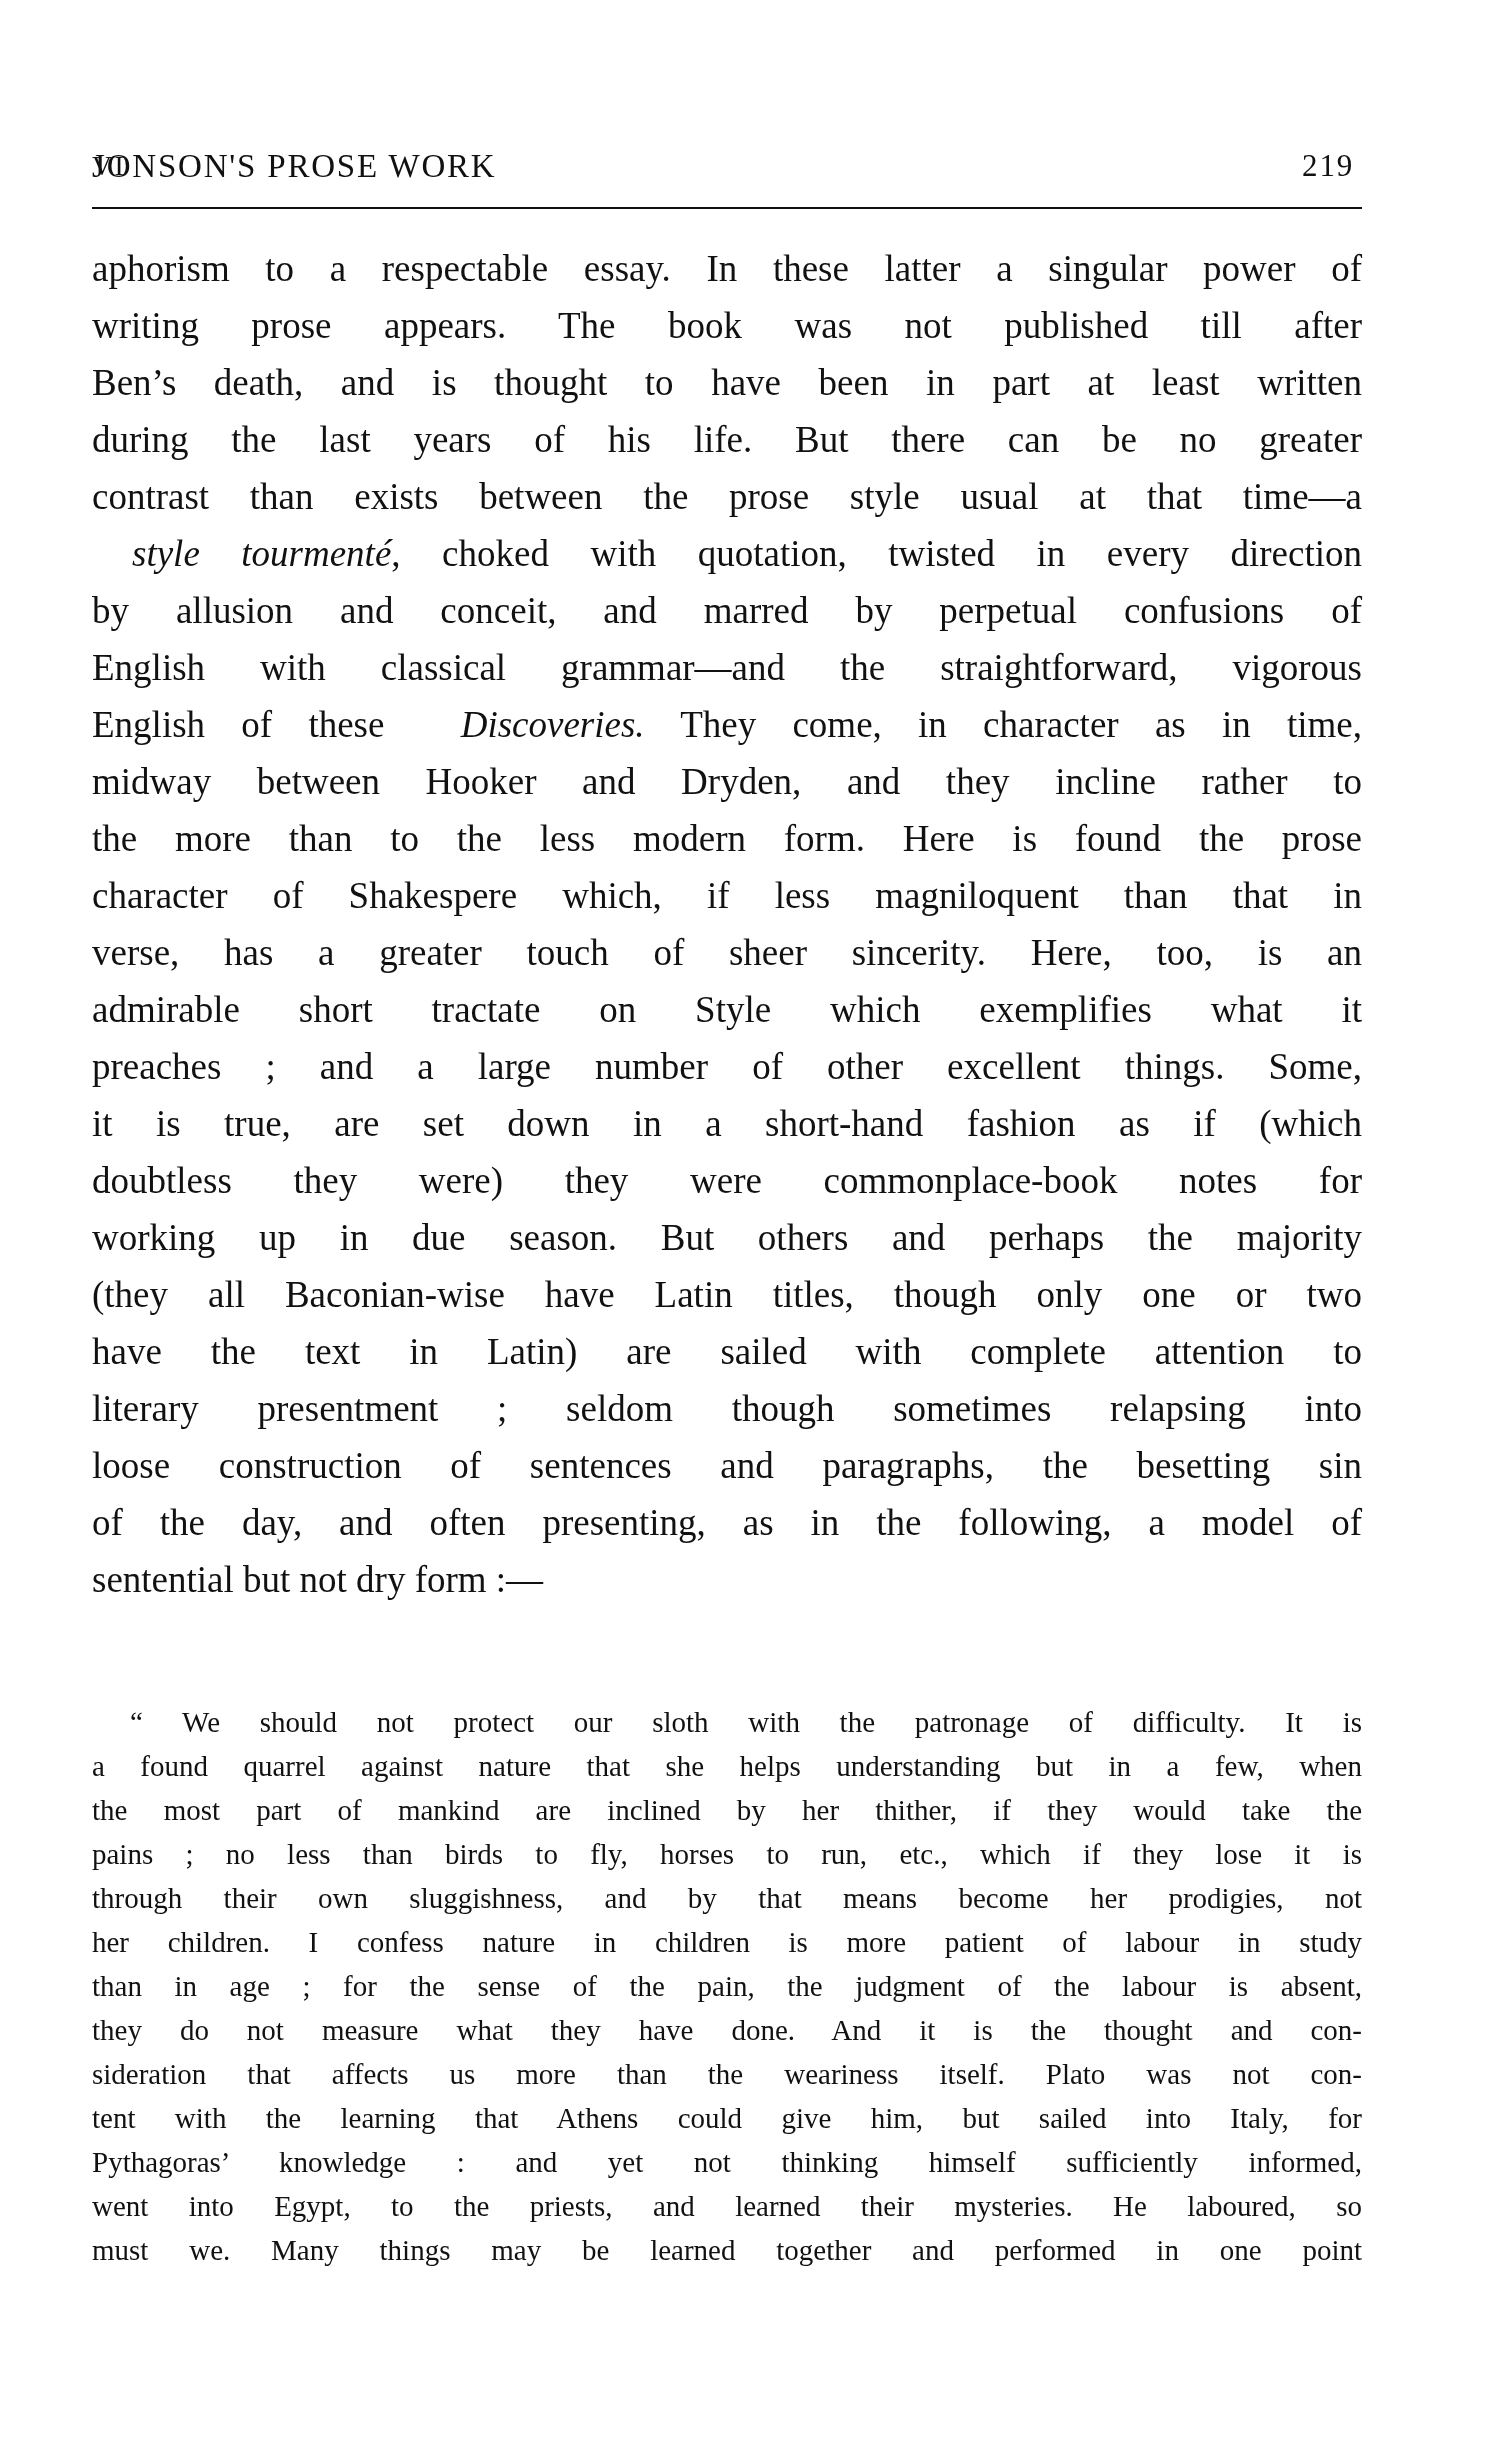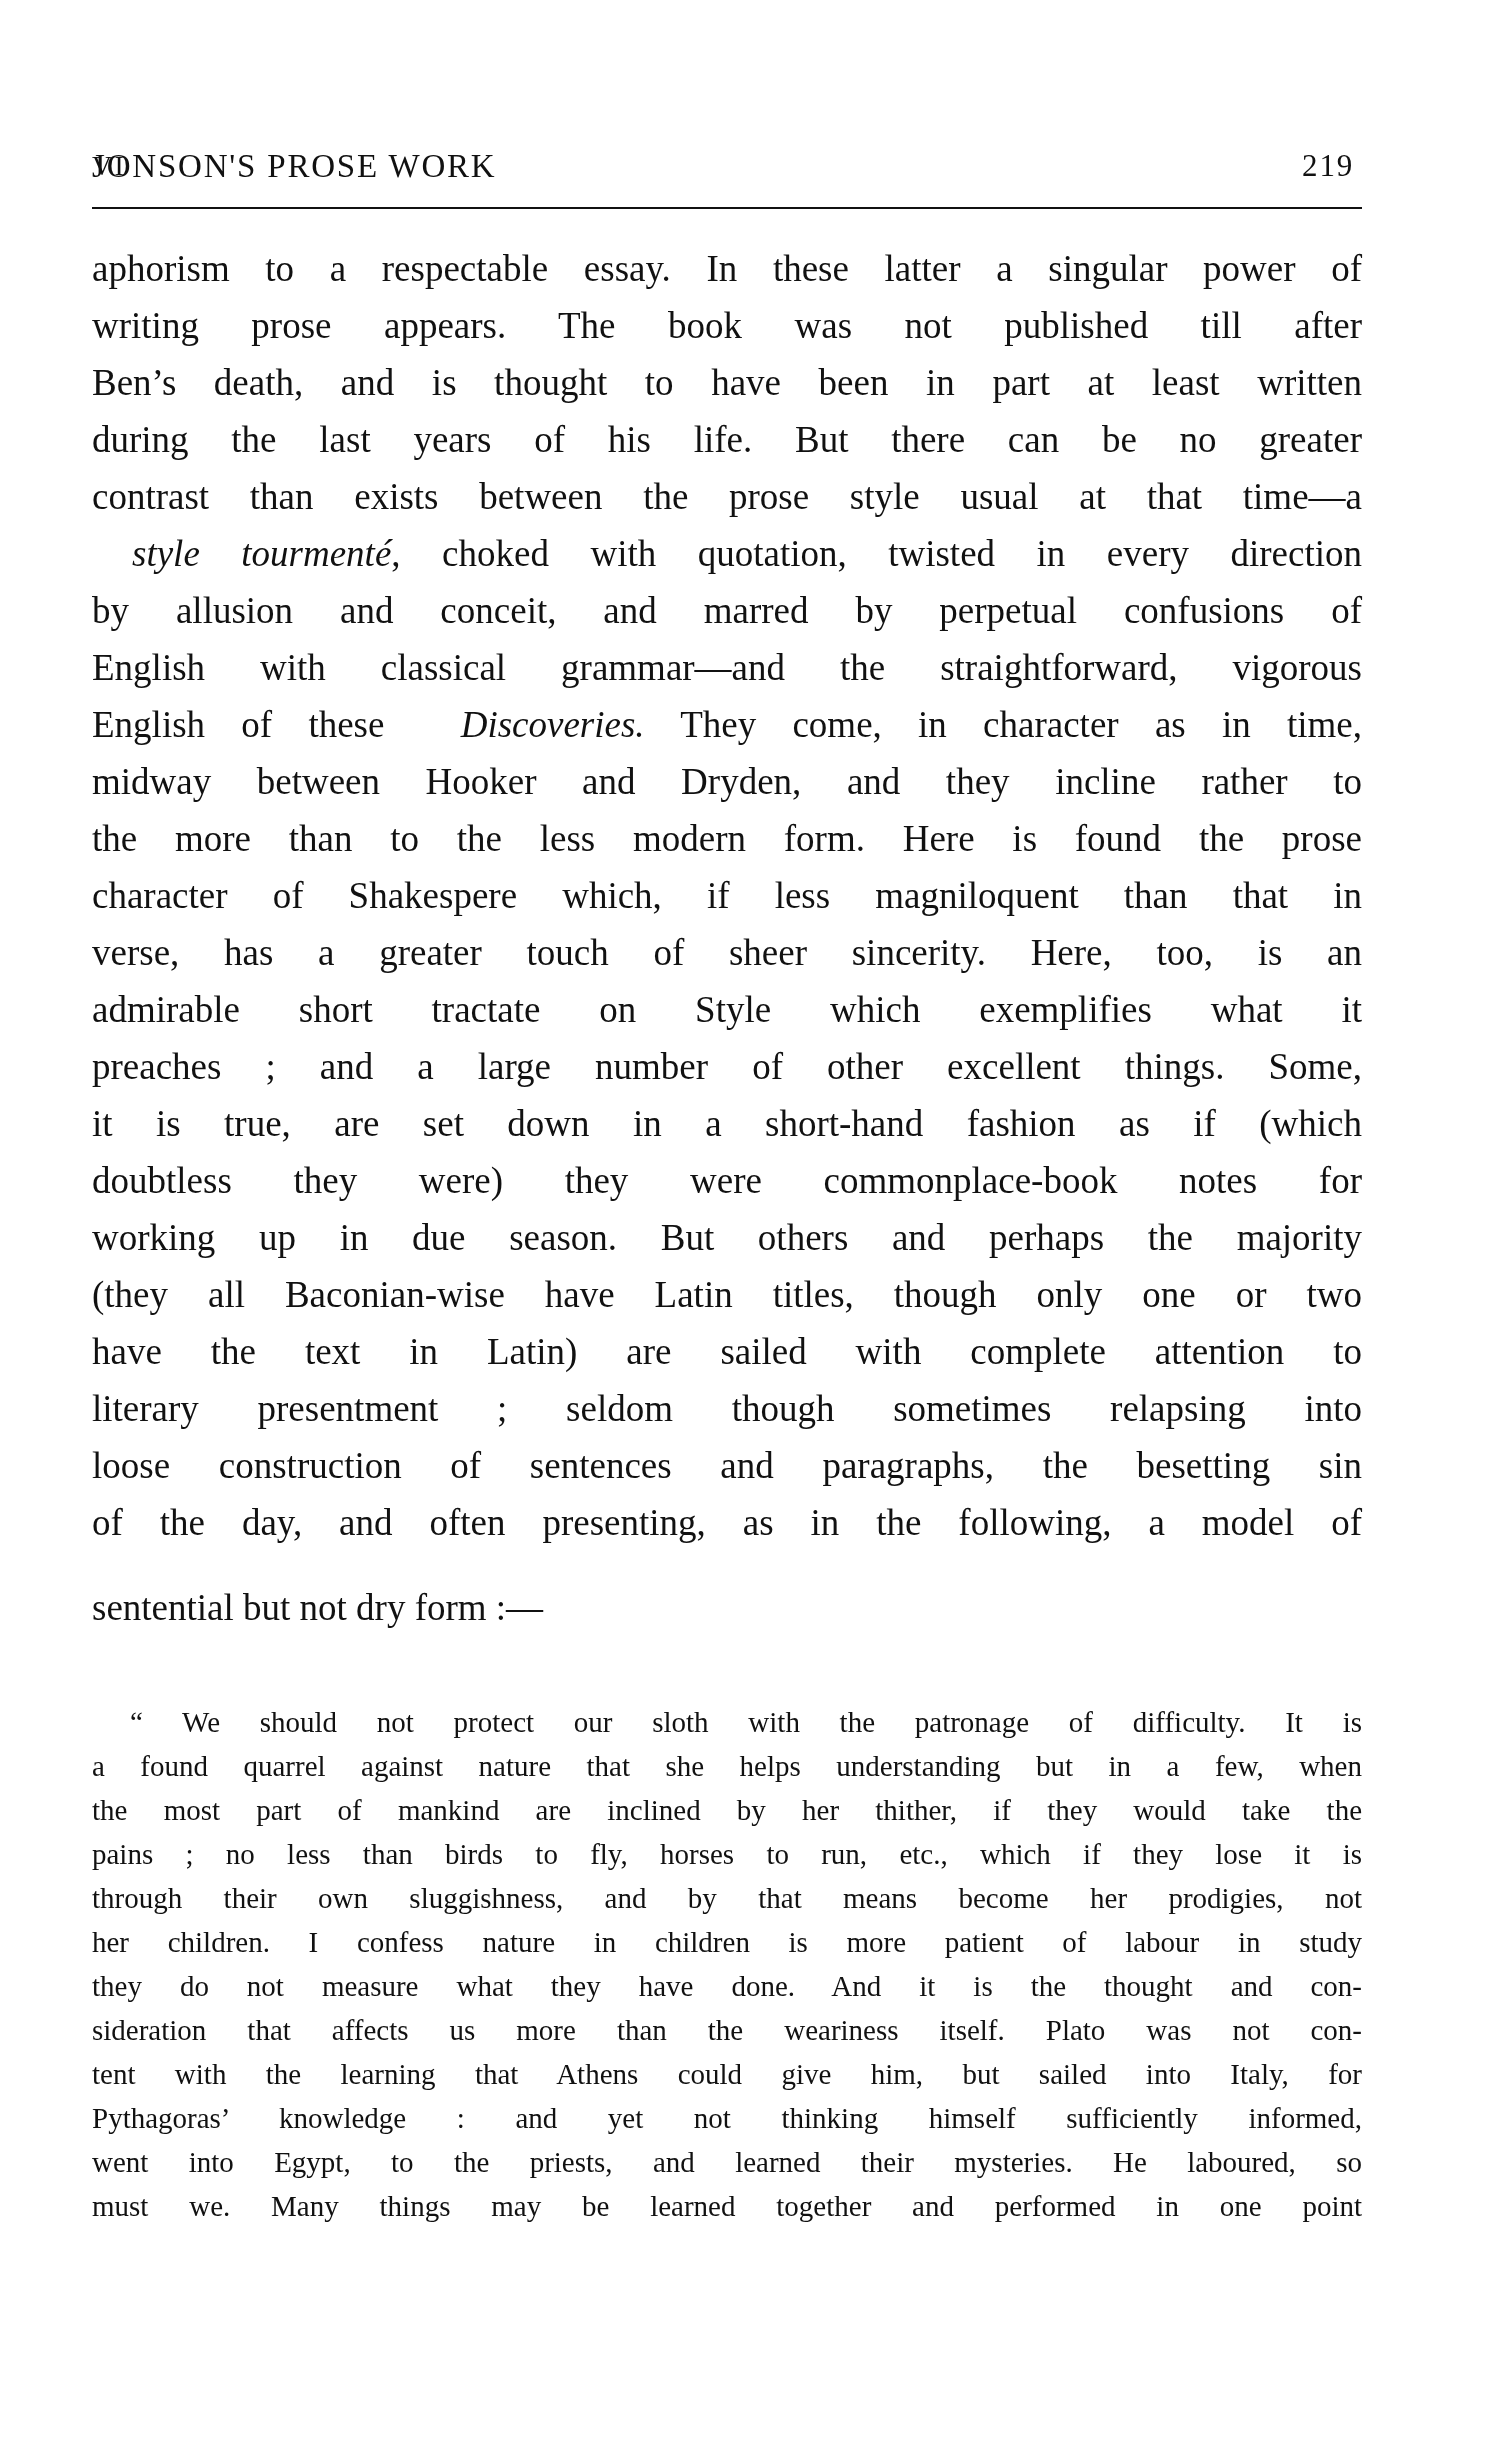--- a/index.html
+++ b/index.html
@@ -75,21 +75,20 @@
     display: block;
     height: 57px;
     line-height: 57px;
     white-space: nowrap;
     text-align: justify;
     text-align-last: justify;
     overflow: visible;
   }
   .line.last {
     text-align-last: left;
-    margin-top: 28px;
   }
   .line i, .qline i {
     font-style: italic;
     margin-left: 40px;
   }
   .quote {
     position: absolute;
     top: 1700px;
     left: 0;
     width: 1270px;
@@ -150,20 +149,21 @@
     <span class="line last">sentential but not dry form :—</span>
   </div>
 
   <div class="quote">
     <span class="qline first">“ We should not protect our sloth with the patronage of difficulty.  It is</span>
     <span class="qline">a found quarrel against nature that she helps understanding but in a few, when</span>
     <span class="qline">the most part of mankind are inclined by her thither, if they would take the</span>
     <span class="qline">pains ; no less than birds to fly, horses to run, etc., which if they lose it is</span>
     <span class="qline">through their own sluggishness, and by that means become her prodigies, not</span>
     <span class="qline">her children.  I confess nature in children is more patient of labour in study</span>
+    <span class="qline">than in age ; for the sense of the pain, the judgment of the labour is absent,</span>
     <span class="qline">they do not measure what they have done.  And it is the thought and con-</span>
     <span class="qline">sideration that affects us more than the weariness itself.  Plato was not con-</span>
     <span class="qline">tent with the learning that Athens could give him, but sailed into Italy, for</span>
     <span class="qline">Pythagoras’ knowledge :  and yet not thinking himself sufficiently informed,</span>
     <span class="qline">went into Egypt, to the priests, and learned their mysteries.  He laboured, so</span>
     <span class="qline last">must we.  Many things may be learned together and performed in one point</span>
   </div>
 
 </div>
 

